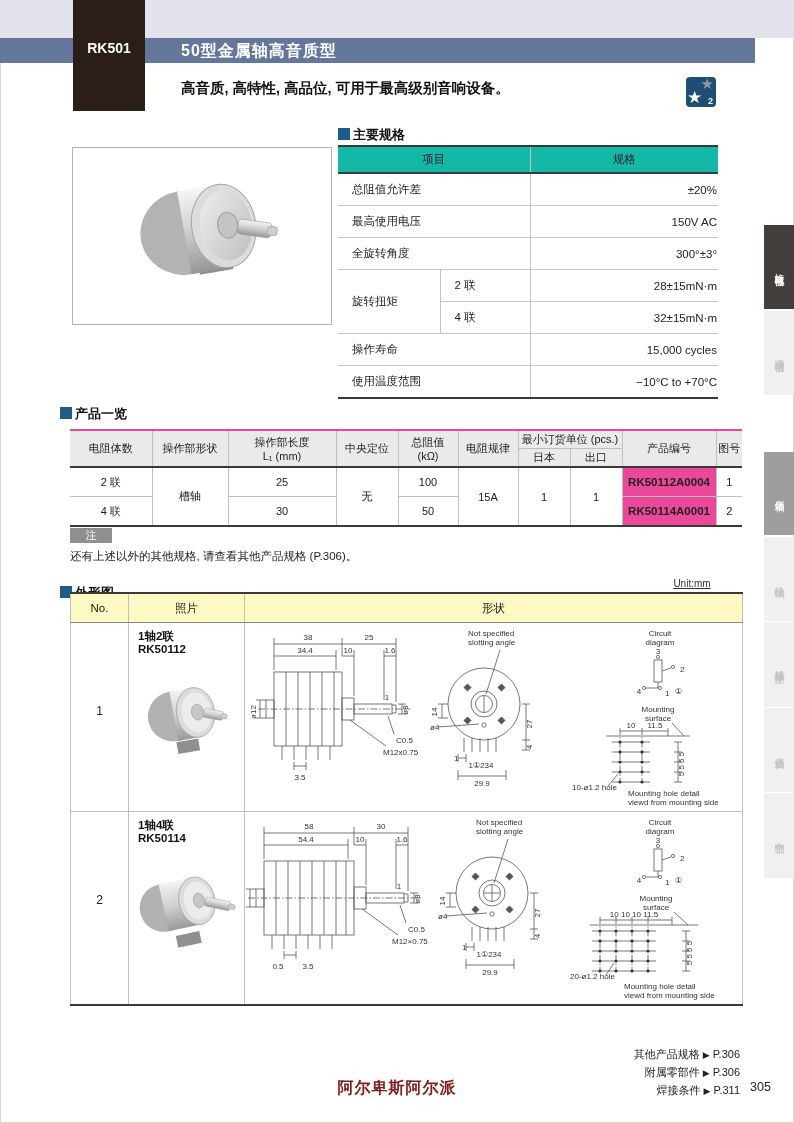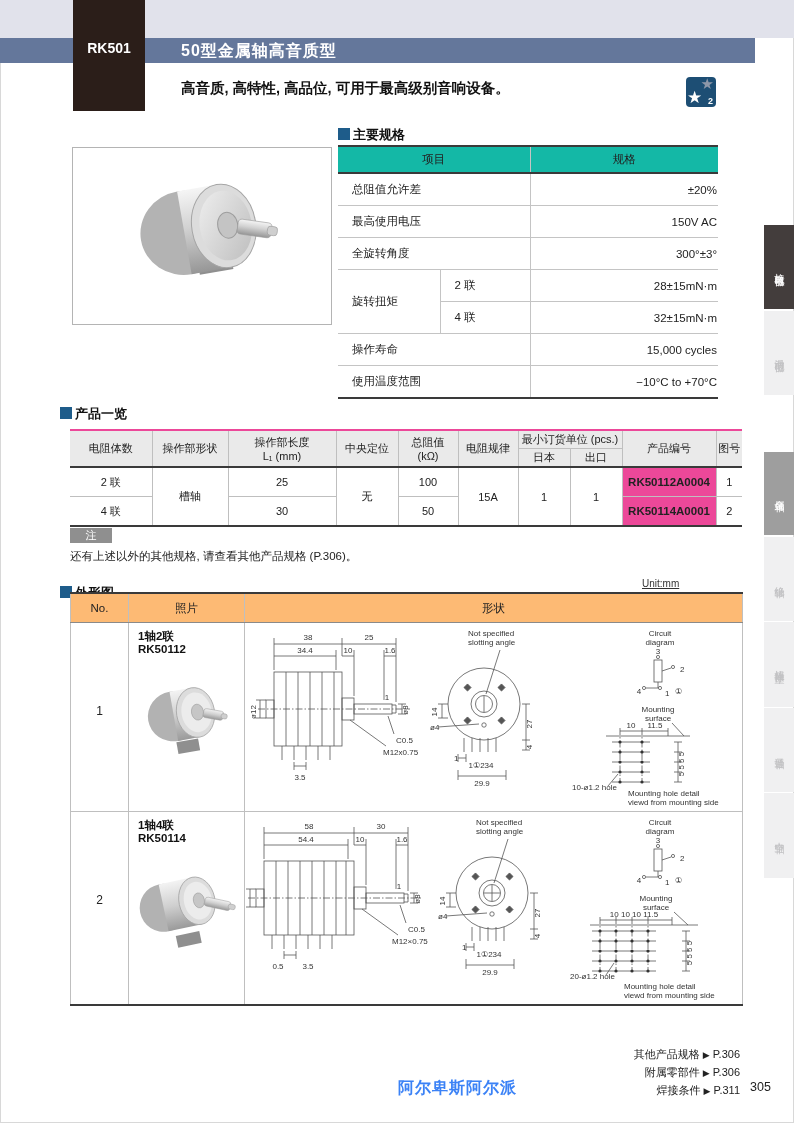--- a/index.html
+++ b/index.html
@@ -39,43 +39,43 @@
   .pt th.moq{border-bottom:1px solid #bfbfbf;}
   .pt td{height:26px;}
   .pt .vl{border-left:1px solid #bfbfbf;}
   .pt tbody tr + tr > *{border-top:1px solid #bfbfbf;}
   .pt td.pn{background:#ec4899;font-weight:bold;font-size:11.5px;}
   
   .notebadge{position:absolute;left:70px;top:528px;width:42px;height:15px;background:#8f8f8f;color:#fff;
              font-size:11px;text-align:center;line-height:15px;}
   .notetext{position:absolute;left:70px;top:549px;font-size:11.5px;color:#222;}
   
-  .unitlbl{position:absolute;left:642px;top:578px;width:100px;text-align:left;font-size:10px;color:#333;text-decoration:underline;}
+  .unitlbl{position:absolute;left:642px;top:578px;width:100px;text-align:center;font-size:10px;color:#333;text-decoration:underline;}
   .ot{position:absolute;left:70px;top:592px;width:672px;border-collapse:collapse;table-layout:fixed;
       font-size:11.5px;border-top:2px solid #3a3a3a;border-bottom:2px solid #3a3a3a;}
-  .ot th{background:#fdba74;font-weight:normal;height:26px;border-bottom:1px solid #8a8a8a;}
+  .ot th{background:#fef9c3;font-weight:normal;height:26px;border-bottom:1px solid #8a8a8a;}
   .ot td{vertical-align:top;}
   .ot .vl{border-left:1px solid #bfbfbf;}
   .ot .ol{border-left:1px solid #bfbfbf;}
   .ot .or{border-right:1px solid #bfbfbf;}
   .ot tbody tr + tr > td{border-top:1px solid #bfbfbf;}
   .ot td.no{text-align:center;font-size:12px;}
   .ot td.no .noval{margin-top:80px;}
   .ot .plabel{font-weight:bold;font-size:11.5px;line-height:13px;padding:6px 0 0 8px;color:#111;}
   svg text{font-family:"Liberation Sans","DejaVu Sans",sans-serif;}
   
   .tab{position:absolute;left:764px;width:30px;writing-mode:vertical-rl;text-orientation:upright;
        display:flex;align-items:center;justify-content:center;font-size:10px;letter-spacing:1px;}
   .tab.dim{background:#f0f0f1;color:#c2c2c4;}
   .tab.dark{background:#433d3c;color:#fff;}
   .tab.mid{background:#9e9e9e;color:#fff;}
   
   .flinks{position:absolute;right:54px;top:1046px;text-align:right;font-size:11px;color:#222;line-height:17px;margin-left:28px;}
   .flinks .arr{font-size:9px;margin:0 3px;}
-  .brand{position:absolute;left:277px;top:1078px;width:240px;text-align:right;color:#3b82f6;
+  .brand{position:absolute;left:277px;top:1078px;width:240px;text-align:center;color:#7f1d1d;
          font-size:16px;font-weight:bold;letter-spacing:1px;}
   .pagenum{position:absolute;left:750px;top:1080px;font-size:12.5px;color:#222;}
 </style>
 </head>
 <body>
 
 <div id="page">
 
   <div class="topstrip"></div>
   <div class="titlebar">

